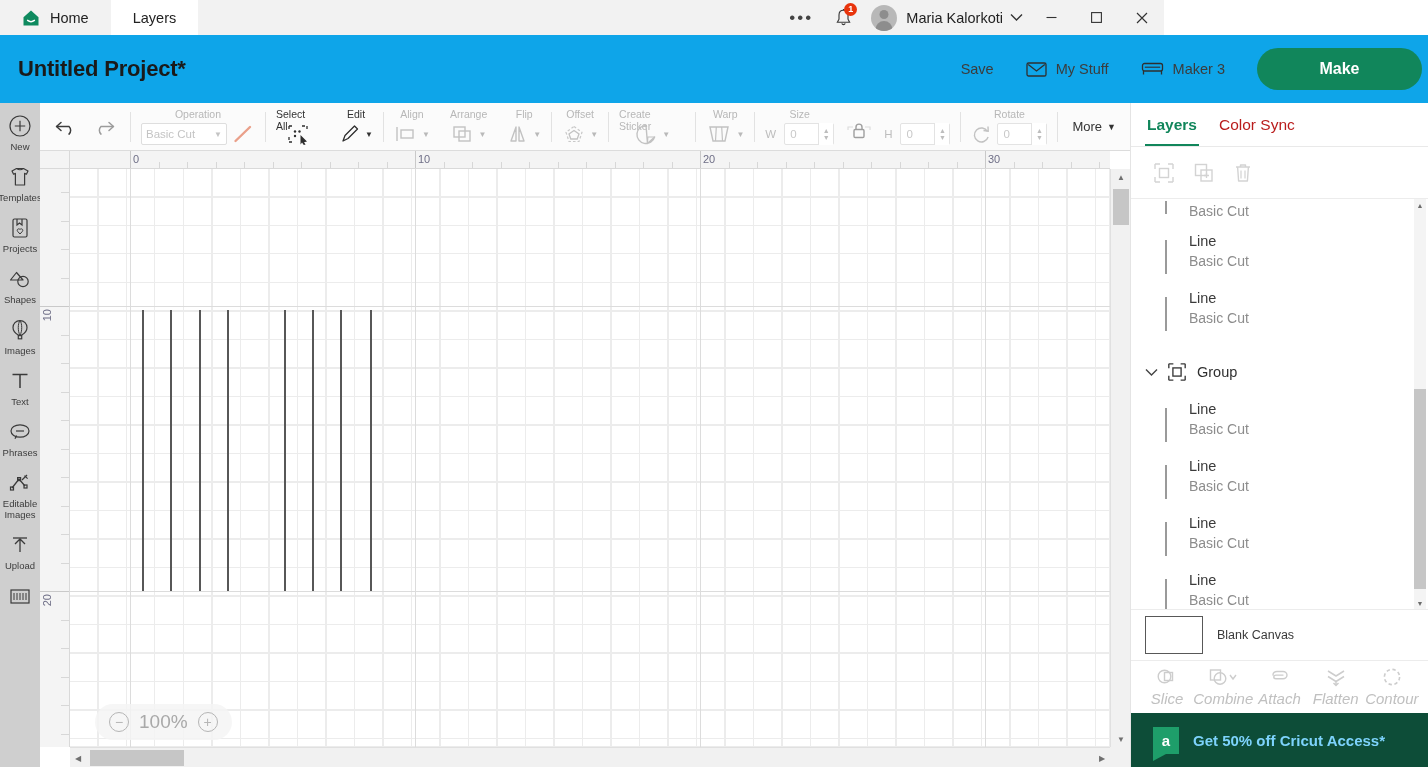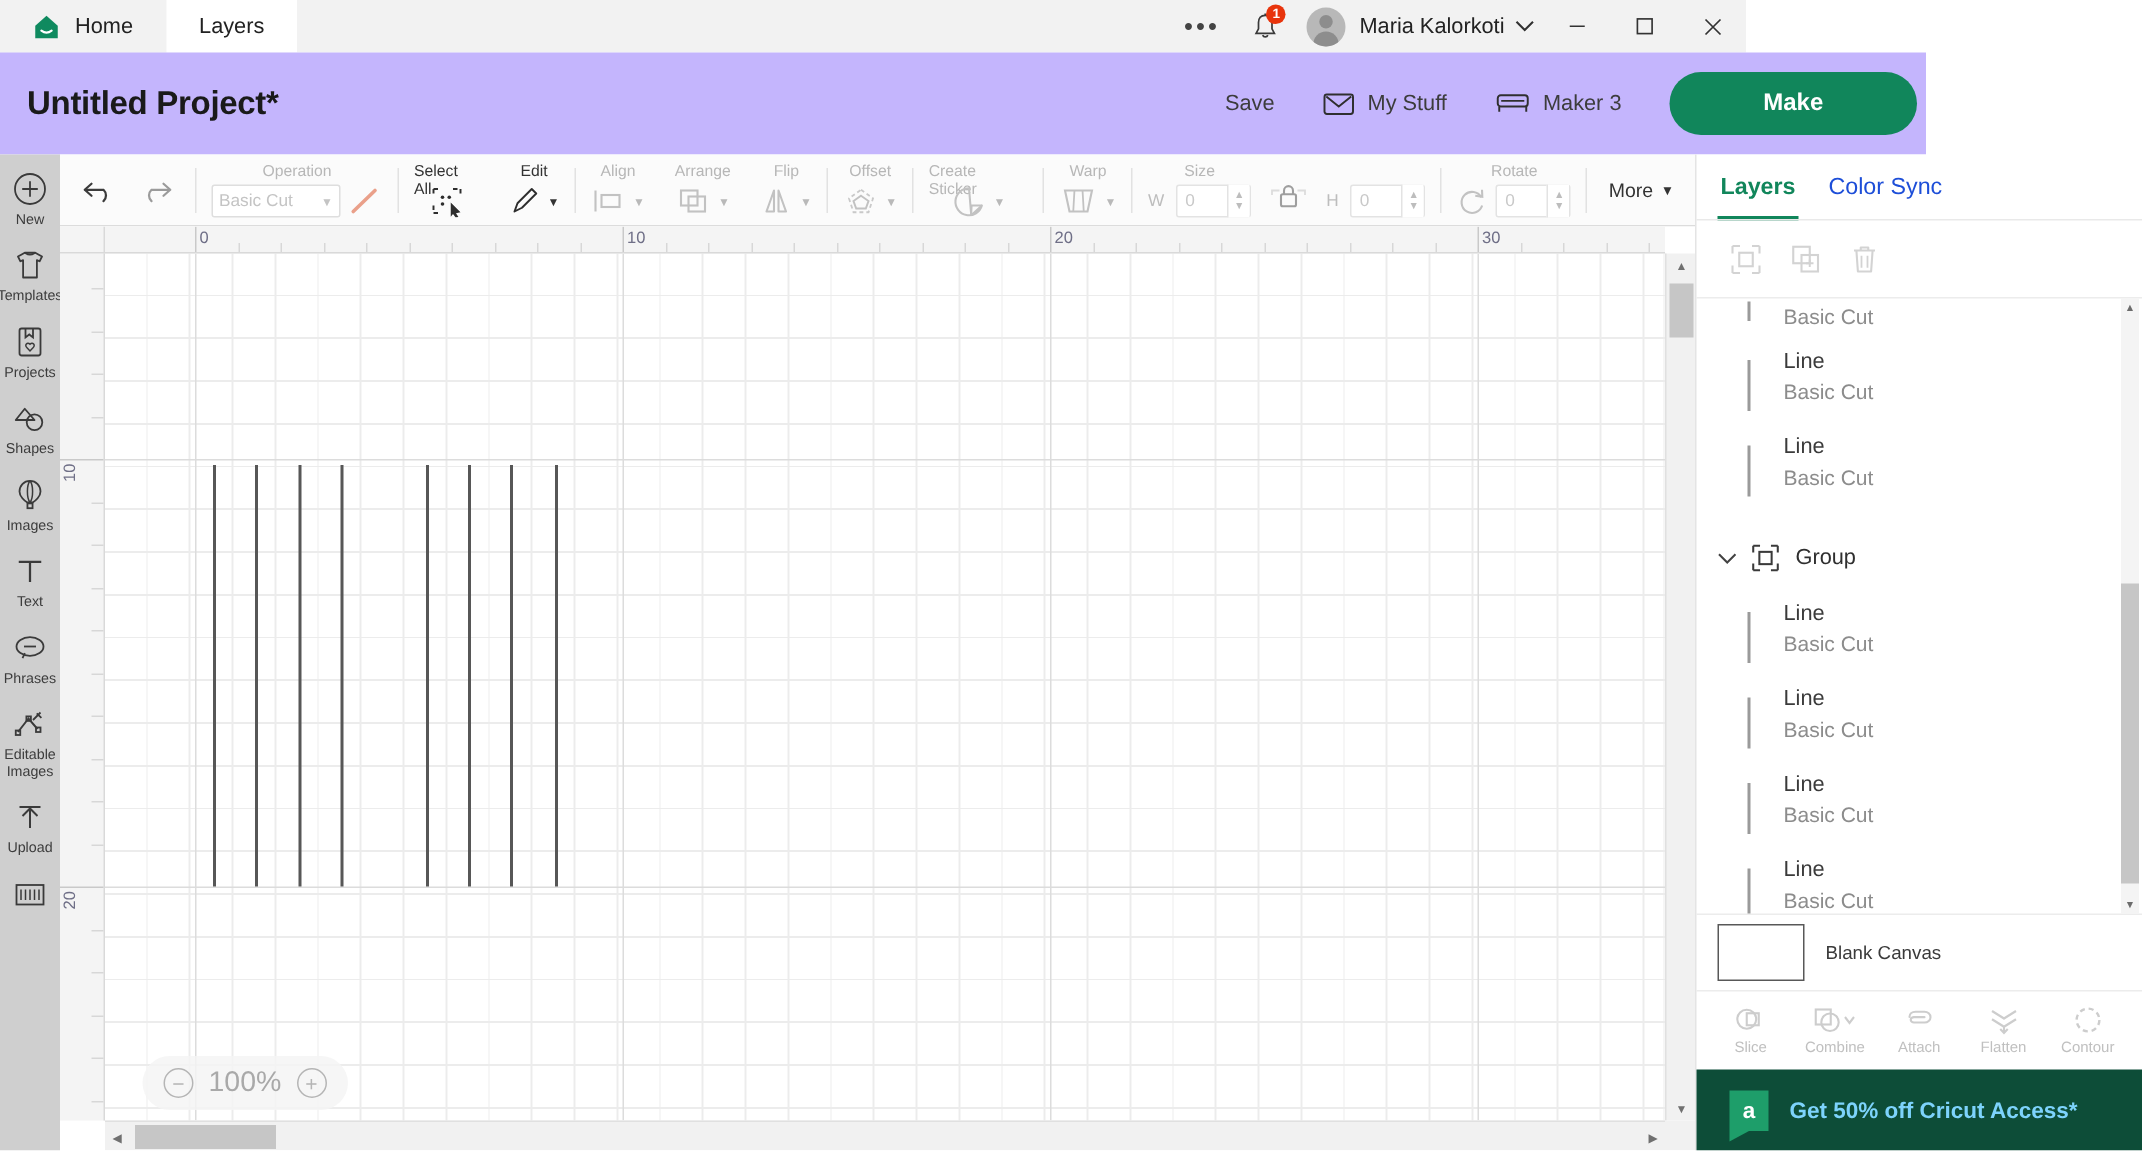--- a/index.html
+++ b/index.html
@@ -57,22 +57,22 @@
   }
   .username { font-size: 14.5px; color: #222; }
   .chev-down { margin: 0 6px 0 7px; color: #333; font-size: 11px; }
   .winbtn {
     width: 45px; height: 35px; display: flex; align-items: center; justify-content: center;
     color: #333;
   }
 
   
   .projectbar {
-    position: absolute; left: 0; top: 35px; width: 1284px; height: 68px;
-    background: #c4b5fd; display: flex; align-items: center;
+    position: absolute; left: 0; top: 35px; width: 1428px; height: 68px;
+    background: #0ea5e9; display: flex; align-items: center;
   }
   .project-title { margin-left: 18px; font-size: 22px; font-weight: 600; color: #1a1a1a; letter-spacing: -0.2px;}
   .projectbar-right { margin-left: auto; display: flex; align-items: center; gap: 0px; padding-right: 6px; }
   .pb-item { display: flex; align-items: center; gap: 9px; font-size: 14.5px; color: #3c3c3c; padding: 0 16px; }
   .make-btn {
     background: #11865b; color: #fff; font-size: 16px; font-weight: bold;
     border: none; border-radius: 24px; width: 165px; height: 42px; margin-left: 16px;
     cursor: pointer;
   }
 
@@ -192,21 +192,21 @@
     line-height: 0;
   }
 
   
   .rpanel {
     position: absolute; left: 1130px; top: 103px; width: 298px; height: 664px;
     background: #fff; border-left: 1px solid #e4e4e4;
     display: flex; flex-direction: column;
   }
   .rtabs { display: flex; height: 44px; align-items: center; padding-left: 16px; gap: 22px; position: relative; }
-  .rtab { font-size: 15.5px; color: #1d4ed8; height: 44px; display: flex; align-items: center; position: relative; }
+  .rtab { font-size: 15.5px; color: #b91c1c; height: 44px; display: flex; align-items: center; position: relative; }
   .rtab.active { color: #11865b; font-weight: bold; }
   .rtab.active::after {
     content: ""; position: absolute; left: -2px; right: -2px; bottom: 0; height: 3px; background: #11865b;
   }
   .rtabs::after { content: ""; position: absolute; left: 0; right: 0; bottom: 0; height: 1px; background: #e9e9e9; }
   .rtools {
     height: 52px; display: flex; align-items: center; gap: 18px; padding-left: 22px;
     border-bottom: 1px solid #ececec; color: #d3d3d3;
   }
   .layer-list { flex: 1; overflow: hidden; position: relative; }
@@ -230,21 +230,21 @@
     display: flex; align-items: center; justify-content: center;
   }
   .blank-canvas-row {
     height: 52px; display: flex; align-items: center; padding-left: 14px; gap: 14px;
     border-top: 1px solid #ececec; border-bottom: 1px solid #ececec;
   }
   .bc-thumb { width: 58px; height: 38px; background: #fff; border: 1px solid #585858; }
   .bc-label { font-size: 12.5px; color: #3a3a3a; }
   .ops-row { height: 52px; display: flex; align-items: center; justify-content: space-around; padding: 0 8px; }
   .op-item { display: flex; flex-direction: column; align-items: center; gap: 3px; color: #c9c9c9; width: 54px; }
-  .op-label { font-size: 10px; color: #c0c0c0; }
+  .op-label { font-size: 15px; color: #c0c0c0; font-style: italic; }
   .promo {
     height: 54px; background: #0d4d38; display: flex; align-items: center; gap: 14px; padding-left: 22px;
   }
   .promo-badge {
     width: 26px; height: 27px; background: #1e9e6a; color: #fff;
     display: flex; align-items: center; justify-content: center;
     font-size: 15px; font-weight: bold; position: relative;
   }
   .promo-badge::after {
     content: ""; position: absolute; left: 0; bottom: -7px; border-left: 13px solid #1e9e6a;

